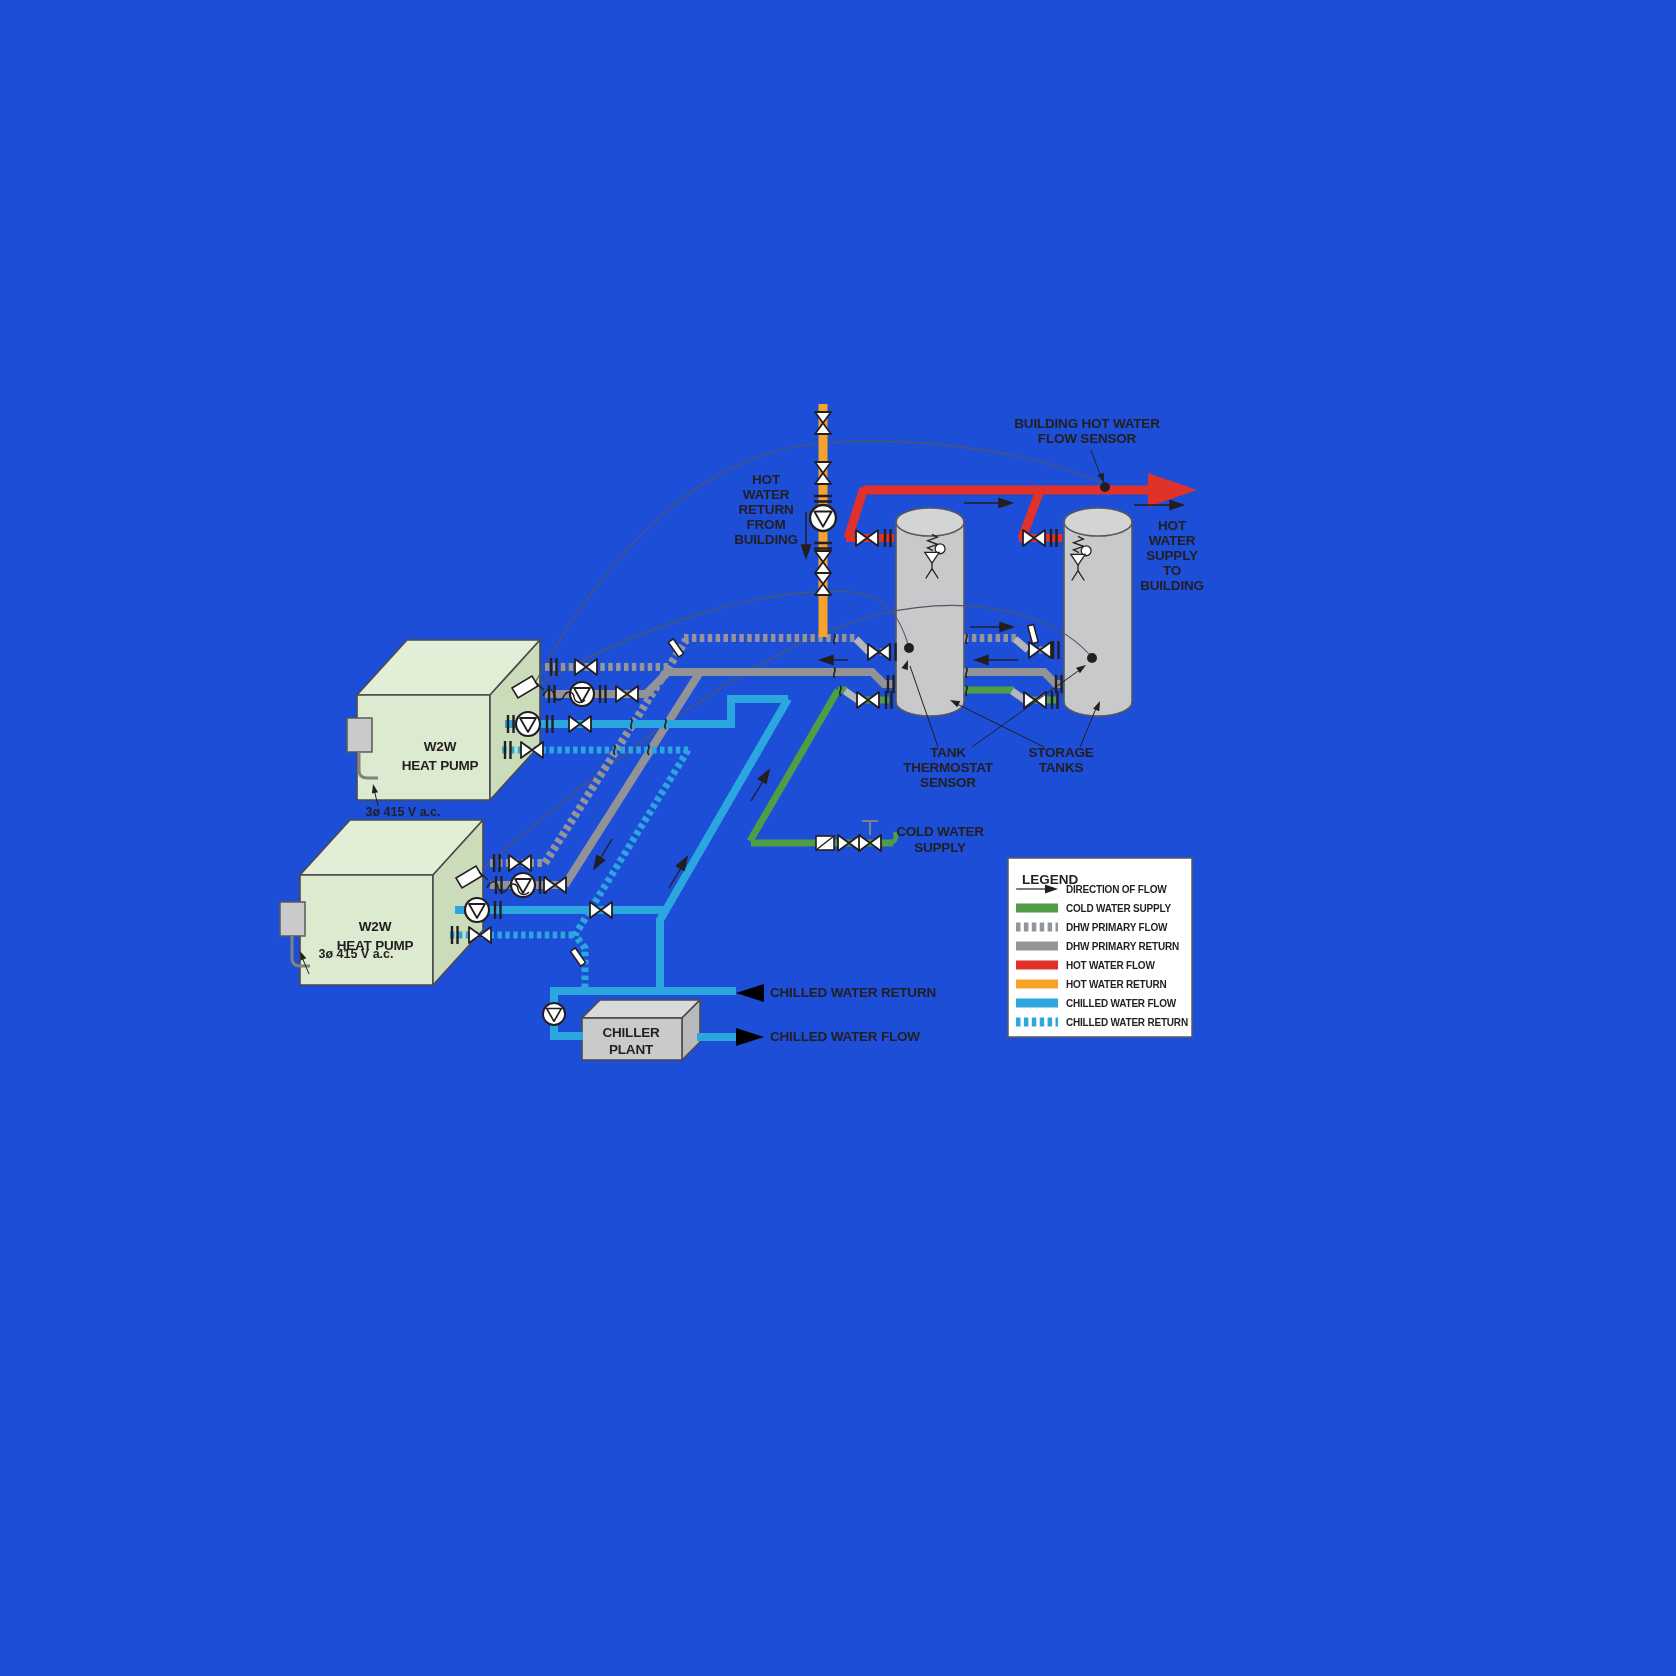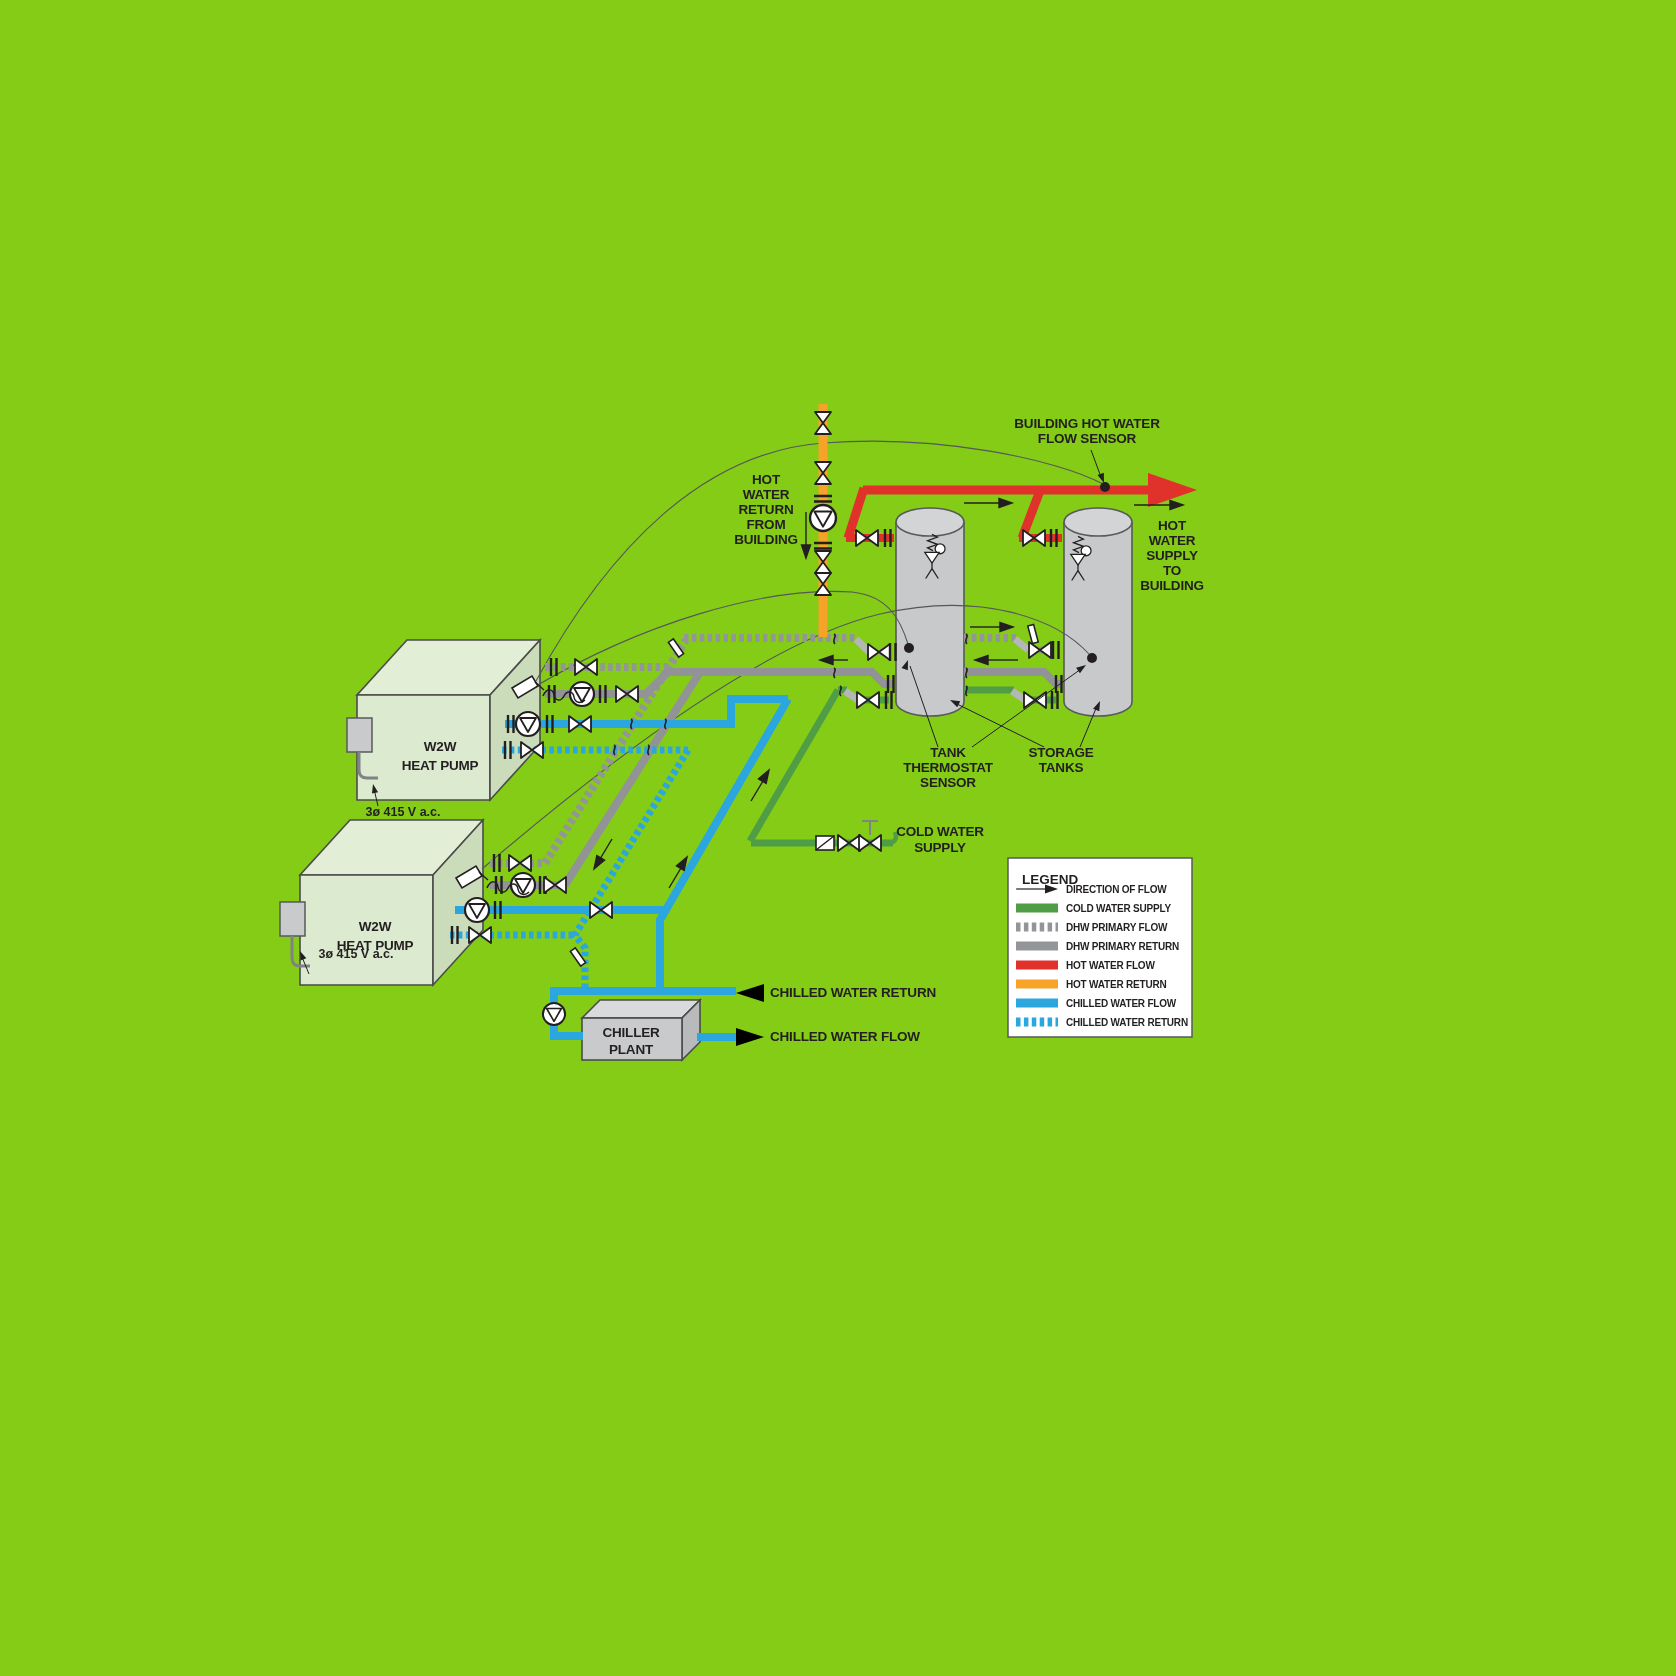--- a/index.html
+++ b/index.html
@@ -1,16 +1,16 @@
 <!DOCTYPE html>
 <html><head>
 <meta charset="utf-8">
 <style>
   html,body{margin:0;padding:0;background:#ffffff;}
-  #stage{position:relative;width:1676px;height:1676px;background:#84cc16;overflow:hidden;
+  #stage{position:relative;width:1676px;height:1676px;background:#1d4ed8;overflow:hidden;
          font-family:"Liberation Sans",sans-serif;}
   svg text{fill:#231f20;font-family:"Liberation Sans",sans-serif;}
   .lbl{font-size:13.5px;font-weight:700;letter-spacing:-0.2px;text-anchor:middle;}
   .lbl-start{font-size:13.5px;font-weight:700;letter-spacing:-0.2px;text-anchor:start;}
   .lbl-sm{font-size:12.5px;font-weight:600;text-anchor:middle;}
   .leg-title{font-size:13.5px;font-weight:600;text-anchor:start;}
   .leg-item{font-size:10px;font-weight:700;letter-spacing:-0.2px;text-anchor:start;}
   .thinln{stroke:#55575a;stroke-width:1.1;fill:none;}
   .leader{stroke:#231f20;stroke-width:1;fill:none;}
 </style>

